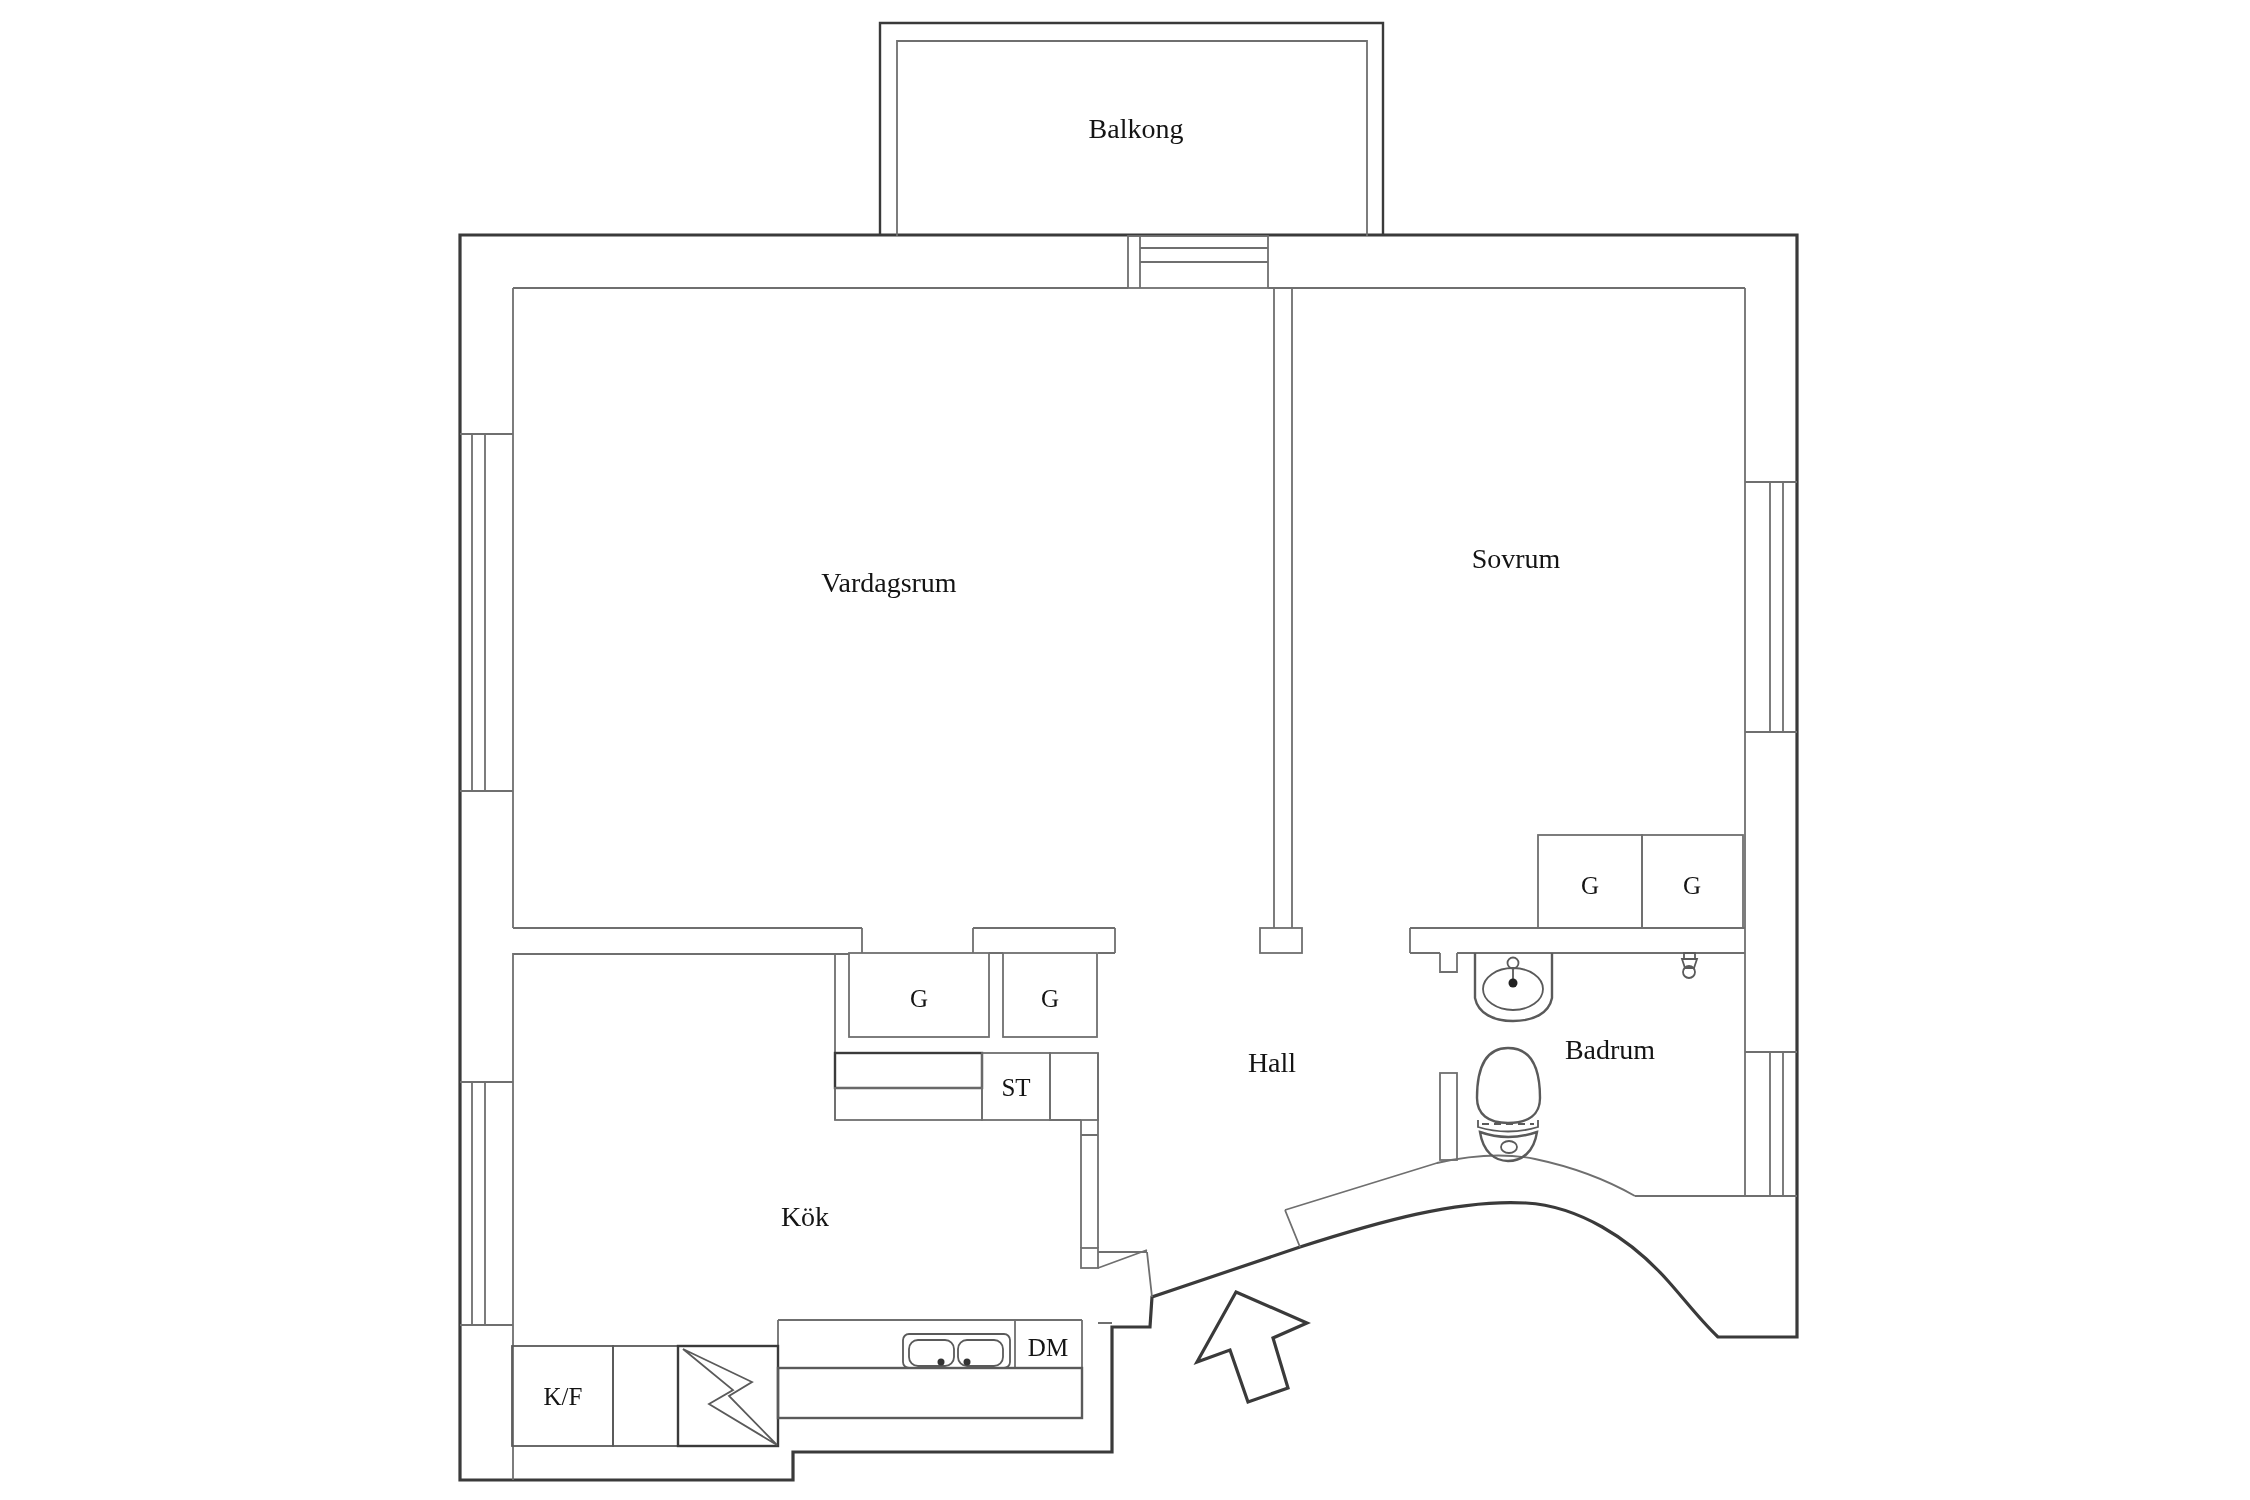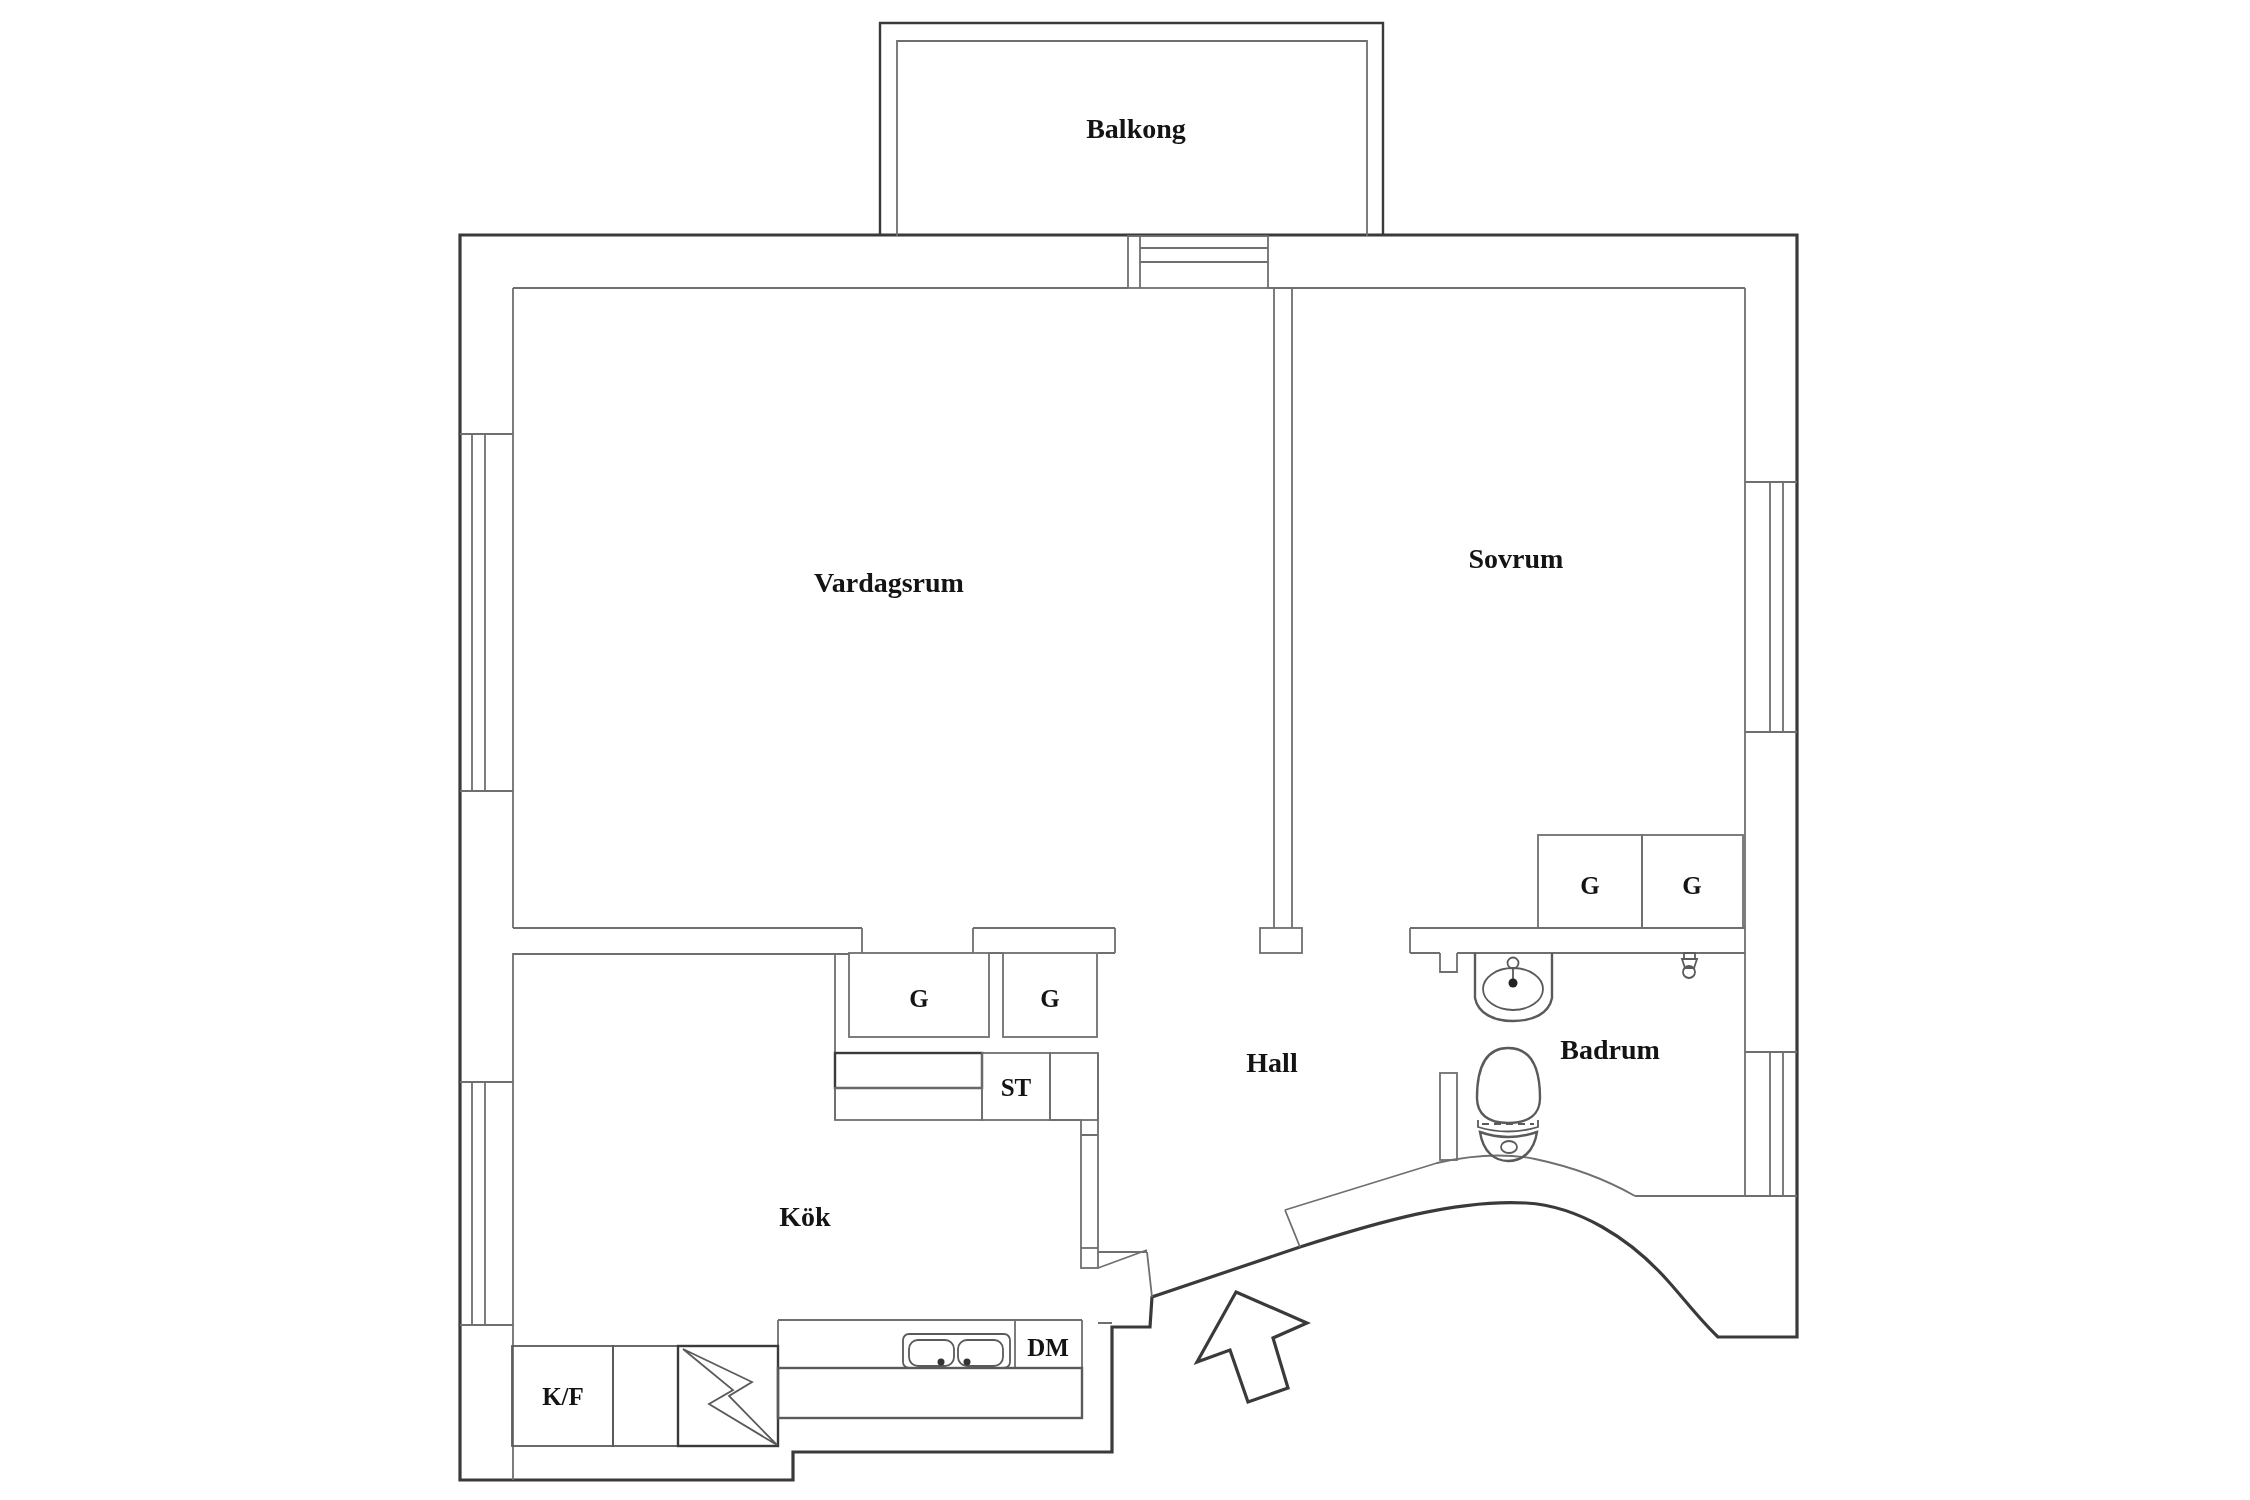--- a/index.html
+++ b/index.html
@@ -1,17 +1,17 @@
 <!DOCTYPE html>
 <html><head>
 <meta charset="utf-8">
 <style>
   html,body{margin:0;padding:0;background:#ffffff;}
   .stage{width:2250px;height:1500px;position:relative;background:#ffffff;
-         font-family:"Liberation Serif","DejaVu Serif",serif;font-weight:bold;}
+         font-family:"Liberation Serif","DejaVu Serif",serif;}
   svg{display:block}
   .thin{fill:none;stroke-width:1.8;}
   .med{fill:none;stroke-width:2.4;}
   .thick{fill:none;stroke-width:3.2;}
   .roomlabel{font-size:28px;}
   .smalllabel{font-size:25px;}
   text{fill:#141414;}
   .dashes{stroke-dasharray:7 5;}
 </style>
 </head>

